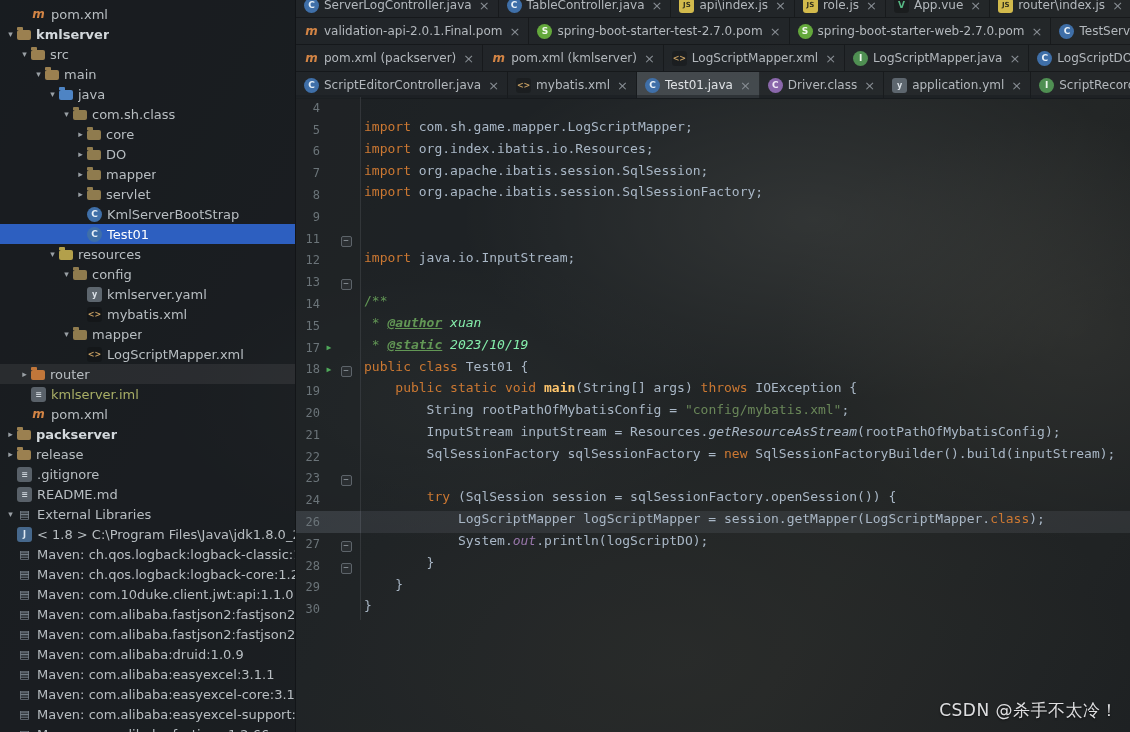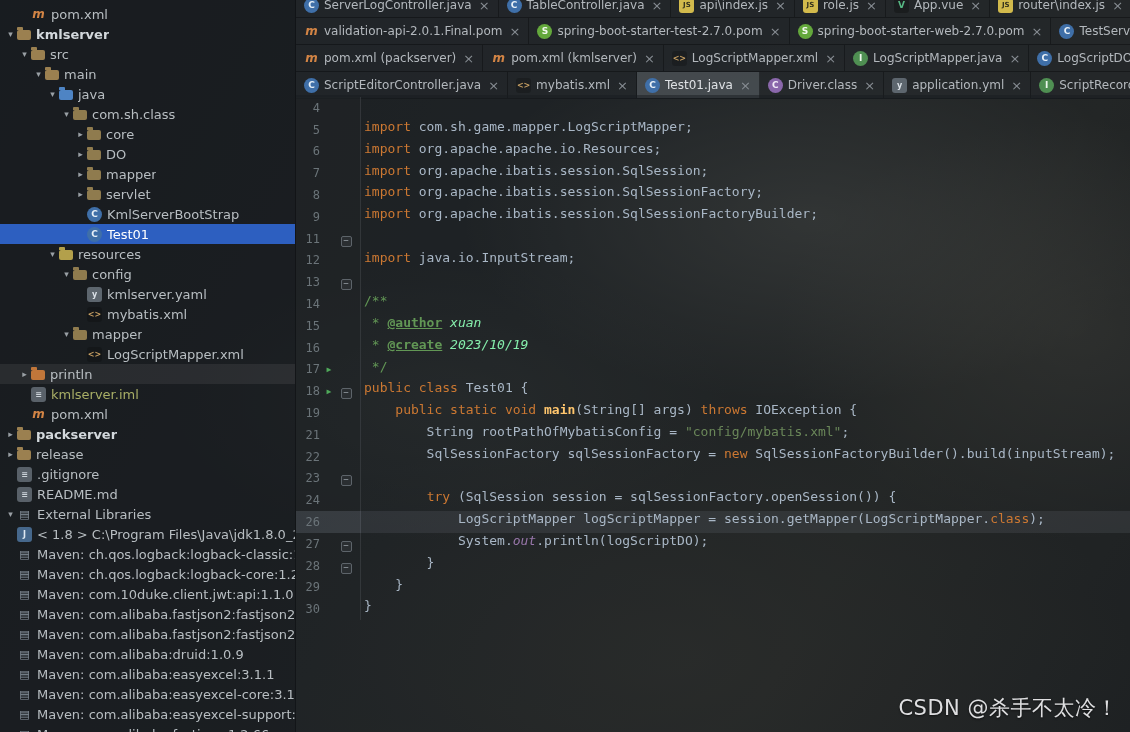--- a/index.html
+++ b/index.html
@@ -82,28 +82,28 @@
   .run{width:18px;text-align:center;color:#4fa95a;font-size:8px;}
   .foldc{width:16px;text-align:center;}
   .fold-box{display:inline-block;width:9px;height:9px;line-height:7px;font-size:9px;
     color:#9aa2a8;border:1px solid #5d646a;border-radius:2px;background:rgba(45,49,53,0.8);}
   .code{padding-left:3px;margin-top:37px;}
   .tok-k{color:#cc7832;}
   .tok-p{color:#a9b7c6;}
   .tok-s{color:#6a8759;}
   .tok-num{color:#6897bb;}
   .tok-c{color:#629755;}
-  .tok-ct{color:#629755;font-weight:bold;text-decoration:underline;}
+  .tok-ct{color:#629755;font-weight:bold;font-style:italic;text-decoration:underline;}
   .tok-cv{color:#86efac;font-style:italic;}
   .tok-fn{color:#ffc66d;font-weight:bold;}
   .tok-fld{color:#9876aa;font-style:italic;}
   .tok-it{color:#a9b7c6;font-style:italic;}
 
   .watermark{position:absolute;right:12px;bottom:10px;color:rgba(240,240,242,0.92);
-    font-size:21px;letter-spacing:0.5px;text-shadow:0 1px 2px rgba(0,0,0,0.6);margin-left:43px;}
+    font-size:17px;letter-spacing:0.5px;text-shadow:0 1px 2px rgba(0,0,0,0.6);margin-left:43px;}
 </style>
 </head>
 <body>
 
 <div class="window">
   <aside class="project" id="tree">
       <div class="tree-row" style="padding-left: 18px;">
         <span class="chev"></span>
         <span class="ic ic-maven">m</span>
         <span class="tree-label">pom.xml</span>
@@ -189,21 +189,21 @@
         <span class="tree-label">mapper</span>
       </div>
       <div class="tree-row" style="padding-left: 74px;">
         <span class="chev"></span>
         <span class="ic ic-xml">&lt;&gt;</span>
         <span class="tree-label">LogScriptMapper.xml</span>
       </div>
       <div class="tree-row hovered" style="padding-left: 18px;">
         <span class="chev">▸</span>
         <span class="folder folder-orange"></span>
-        <span class="tree-label">println</span>
+        <span class="tree-label">router</span>
       </div>
       <div class="tree-row" style="padding-left: 18px;">
         <span class="chev"></span>
         <span class="ic ic-file">≡</span>
         <span class="tree-label olive">kmlserver.iml</span>
       </div>
       <div class="tree-row" style="padding-left: 18px;">
         <span class="chev"></span>
         <span class="ic ic-maven">m</span>
         <span class="tree-label">pom.xml</span>
@@ -398,34 +398,34 @@
           </div>
           <div class="tab">
             <span class="ic ic-interface">I</span>
             <span class="tab-label">ScriptRecordService.java</span>
           </div>
         </div>
       </div>
     <div class="code-wrap">
       <div id="codeLines">
           <div class="code-line"><span class="gutter"><span class="ln">4</span><span class="run"></span><span class="foldc"></span></span><span class="code"><span class="tok-k">import</span><span class="tok-p"> com.sh.game.mapper.LogScriptMapper;</span></span></div>
-          <div class="code-line"><span class="gutter"><span class="ln">5</span><span class="run"></span><span class="foldc"></span></span><span class="code"><span class="tok-k">import</span><span class="tok-p"> org.apache.apache.io.Resources;</span></span></div>
+          <div class="code-line"><span class="gutter"><span class="ln">5</span><span class="run"></span><span class="foldc"></span></span><span class="code"><span class="tok-k">import</span><span class="tok-p"> org.index.ibatis.io.Resources;</span></span></div>
           <div class="code-line"><span class="gutter"><span class="ln">6</span><span class="run"></span><span class="foldc"></span></span><span class="code"><span class="tok-k">import</span><span class="tok-p"> org.apache.ibatis.session.SqlSession;</span></span></div>
           <div class="code-line"><span class="gutter"><span class="ln">7</span><span class="run"></span><span class="foldc"></span></span><span class="code"><span class="tok-k">import</span><span class="tok-p"> org.apache.ibatis.session.SqlSessionFactory;</span></span></div>
-          <div class="code-line"><span class="gutter"><span class="ln">8</span><span class="run"></span><span class="foldc"></span></span><span class="code"><span class="tok-k">import</span><span class="tok-p"> org.apache.ibatis.session.SqlSessionFactoryBuilder;</span></span></div>
+          <div class="code-line"><span class="gutter"><span class="ln">8</span><span class="run"></span><span class="foldc"></span></span></div>
           <div class="code-line"><span class="gutter"><span class="ln">9</span><span class="run"></span><span class="foldc"></span></span><span class="code"></span></div>
           <div class="code-line"><span class="gutter"><span class="ln">11</span><span class="run"></span><span class="foldc"><span class="fold-box">−</span></span></span><span class="code"><span class="tok-k">import</span><span class="tok-p"> java.io.InputStream;</span></span></div>
           <div class="code-line"><span class="gutter"><span class="ln">12</span><span class="run"></span><span class="foldc"></span></span><span class="code"></span></div>
           <div class="code-line"><span class="gutter"><span class="ln">13</span><span class="run"></span><span class="foldc"><span class="fold-box">−</span></span></span><span class="code"><span class="tok-c">/**</span></span></div>
           <div class="code-line"><span class="gutter"><span class="ln">14</span><span class="run"></span><span class="foldc"></span></span><span class="code"><span class="tok-c"> * </span><span class="tok-ct">@author</span><span class="tok-cv"> xuan</span></span></div>
-          <div class="code-line"><span class="gutter"><span class="ln">15</span><span class="run"></span><span class="foldc"></span></span><span class="code"><span class="tok-c"> * </span><span class="tok-ct">@create</span><span class="tok-cv"> 2023/10/19</span></span></div>
-          <div class="code-line"><span class="gutter"><span class="ln">16</span><span class="run"></span><span class="foldc"></span></span><span class="code"><span class="tok-c"> */</span></span></div>
+          <div class="code-line"><span class="gutter"><span class="ln">15</span><span class="run"></span><span class="foldc"></span></span><span class="code"><span class="tok-c"> * </span><span class="tok-ct">@static</span><span class="tok-cv"> 2023/10/19</span></span></div>
           <div class="code-line"><span class="gutter"><span class="ln">17</span><span class="run">▶</span><span class="foldc"></span></span><span class="code"><span class="tok-k">public</span><span class="tok-p"> </span><span class="tok-k">class</span><span class="tok-p"> Test01 {</span></span></div>
           <div class="code-line"><span class="gutter"><span class="ln">18</span><span class="run">▶</span><span class="foldc"><span class="fold-box">−</span></span></span><span class="code"><span class="tok-p">    </span><span class="tok-k">public static void</span><span class="tok-fn"> main</span><span class="tok-p">(String[] args) </span><span class="tok-k">throws</span><span class="tok-p"> IOException {</span></span></div>
           <div class="code-line"><span class="gutter"><span class="ln">19</span><span class="run"></span><span class="foldc"></span></span><span class="code"><span class="tok-p">        String rootPathOfMybatisConfig = </span><span class="tok-s">"config/mybatis.xml"</span><span class="tok-p">;</span></span></div>
+          <div class="code-line"><span class="gutter"><span class="ln">20</span><span class="run"></span><span class="foldc"></span></span><span class="code"><span class="tok-p">        InputStream inputStream = Resources.</span><span class="tok-it">getResourceAsStream</span><span class="tok-p">(rootPathOfMybatisConfig);</span></span></div>
           <div class="code-line"><span class="gutter"><span class="ln">21</span><span class="run"></span><span class="foldc"></span></span><span class="code"><span class="tok-p">        SqlSessionFactory sqlSessionFactory = </span><span class="tok-k">new</span><span class="tok-p"> SqlSessionFactoryBuilder().build(inputStream);</span></span></div>
           <div class="code-line"><span class="gutter"><span class="ln">22</span><span class="run"></span><span class="foldc"></span></span><span class="code"></span></div>
           <div class="code-line"><span class="gutter"><span class="ln">23</span><span class="run"></span><span class="foldc"><span class="fold-box">−</span></span></span><span class="code"><span class="tok-p">        </span><span class="tok-k">try</span><span class="tok-p"> (SqlSession session = sqlSessionFactory.openSession()) {</span></span></div>
           <div class="code-line"><span class="gutter"><span class="ln">24</span><span class="run"></span><span class="foldc"></span></span><span class="code"><span class="tok-p">            LogScriptMapper logScriptMapper = session.getMapper(LogScriptMapper.</span><span class="tok-k">class</span><span class="tok-p">);</span></span></div>
           <div class="code-line current"><span class="gutter"><span class="ln">26</span><span class="run"></span><span class="foldc"></span></span><span class="code"><span class="tok-p">            System.</span><span class="tok-fld">out</span><span class="tok-p">.println(logScriptDO);</span></span></div>
           <div class="code-line"><span class="gutter"><span class="ln">27</span><span class="run"></span><span class="foldc"><span class="fold-box">−</span></span></span><span class="code"><span class="tok-p">        }</span></span></div>
           <div class="code-line"><span class="gutter"><span class="ln">28</span><span class="run"></span><span class="foldc"><span class="fold-box">−</span></span></span><span class="code"><span class="tok-p">    }</span></span></div>
           <div class="code-line"><span class="gutter"><span class="ln">29</span><span class="run"></span><span class="foldc"></span></span><span class="code"><span class="tok-p">}</span></span></div>
           <div class="code-line"><span class="gutter"><span class="ln">30</span><span class="run"></span><span class="foldc"></span></span><span class="code"></span></div>
         </div>

